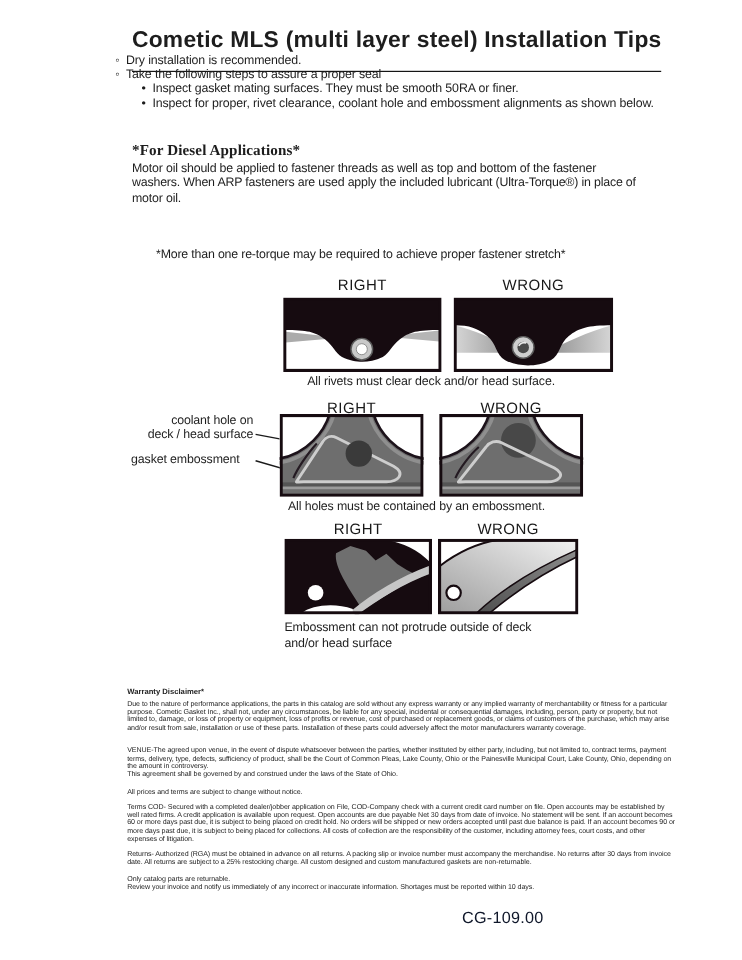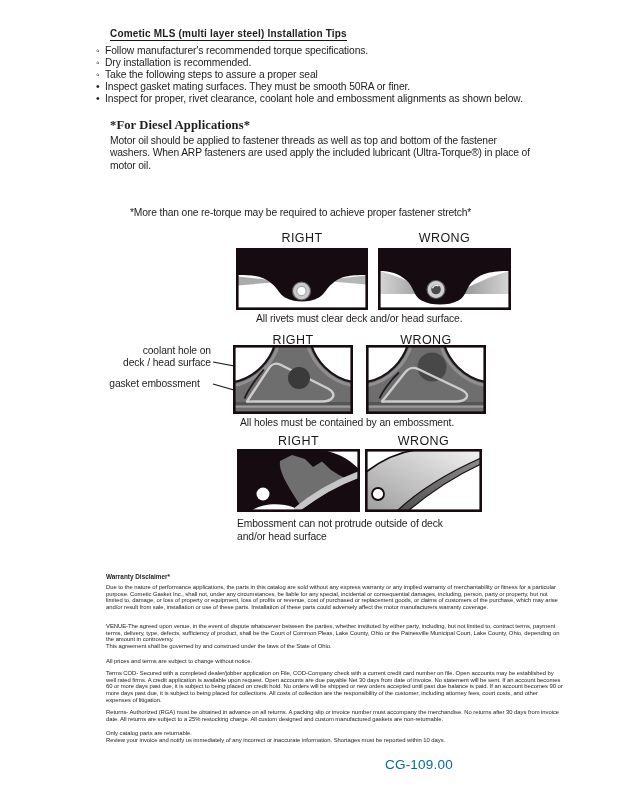--- a/index.html
+++ b/index.html
@@ -1,44 +1,43 @@
 <!DOCTYPE html>
 <html><head>
 <meta charset="utf-8">
 <style>
   html,body{margin:0;padding:0;background:#fff;}
   .page{position:relative;width:618px;height:800px;background:#ffffff;
         font-family:"Liberation Sans", sans-serif;color:#1d1d1d;overflow:hidden;}
   .abs{position:absolute;}
-  .title{font-size:10px;font-weight:bold;display:inline-block;
-         border-bottom:1.6px solid #151515;padding-bottom:1px;letter-spacing:.2px;}
+  .title{font-size:19px;font-weight:bold;display:inline-block;
+         border-bottom:1.6px solid #151515;padding-bottom:14px;letter-spacing:.2px;}
   .bullets{font-size:10.3px;line-height:12px;letter-spacing:-.1px;white-space:nowrap;}
   .b-row .glyph{display:inline-block;width:9px;}
-  .b-sub{}
+  .b-sub{margin-left:22px;}
   .h-diesel{font-size:12.6px;font-weight:bold;letter-spacing:.1px;font-family:Liberation Serif, serif;}
   .para{font-size:10.3px;letter-spacing:-.15px;}
   .rw-label{font-size:12.5px;letter-spacing:.4px;text-align:center;color:#181818;}
   .caption{font-size:10.3px;letter-spacing:-.1px;}
   .dlabel{font-size:10.3px;text-align:right;line-height:11.5px;letter-spacing:-.1px;}
   .tiny{font-size:5.9px;line-height:6.7px;color:#242424;letter-spacing:-.05px;}
   .tiny-h{font-size:6.4px;font-weight:bold;color:#242424;}
-  .footer-code{font-size:13.5px;color:#0369a1;letter-spacing:.2px;}
+  .footer-code{font-size:13.5px;color:#0f172a;letter-spacing:.2px;}
   svg{display:block;}
 </style>
 </head>
 <body>
 
 <div class="page">
 
   <div class="abs" style="left:110px;top:23px;">
     <span class="title">Cometic MLS (multi layer steel) Installation Tips</span>
   </div>
 
   <div class="abs bullets" style="left:96px;top:45px;">
-    <div class="b-row"><span class="glyph">◦</span><span>Follow manufacturer's recommended torque specifications.</span></div>
     <div class="b-row"><span class="glyph">◦</span><span>Dry installation is recommended.</span></div>
     <div class="b-row"><span class="glyph">◦</span><span>Take the following steps to assure a proper seal</span></div>
     <div class="b-row b-sub"><span class="glyph">•</span><span>Inspect gasket mating surfaces.  They must be smooth 50RA or finer.</span></div>
     <div class="b-row b-sub"><span class="glyph">•</span><span>Inspect for proper, rivet clearance, coolant hole and embossment alignments as shown below.</span></div>
   </div>
 
   <div class="abs h-diesel" style="left:110px;top:118px;">*For Diesel Applications*</div>
   <div class="abs para" style="left:110px;top:135px;width:420px;line-height:12.4px;">Motor oil should be applied to fastener threads as well as top and bottom of the fastener washers. When ARP fasteners are used apply the included lubricant (Ultra-Torque®) in place of motor oil.</div>
   <div class="abs para" style="left:110px;top:207px;width:430px;margin-left:20px;">*More than one re-torque may be required to achieve proper fastener stretch*</div>
 

